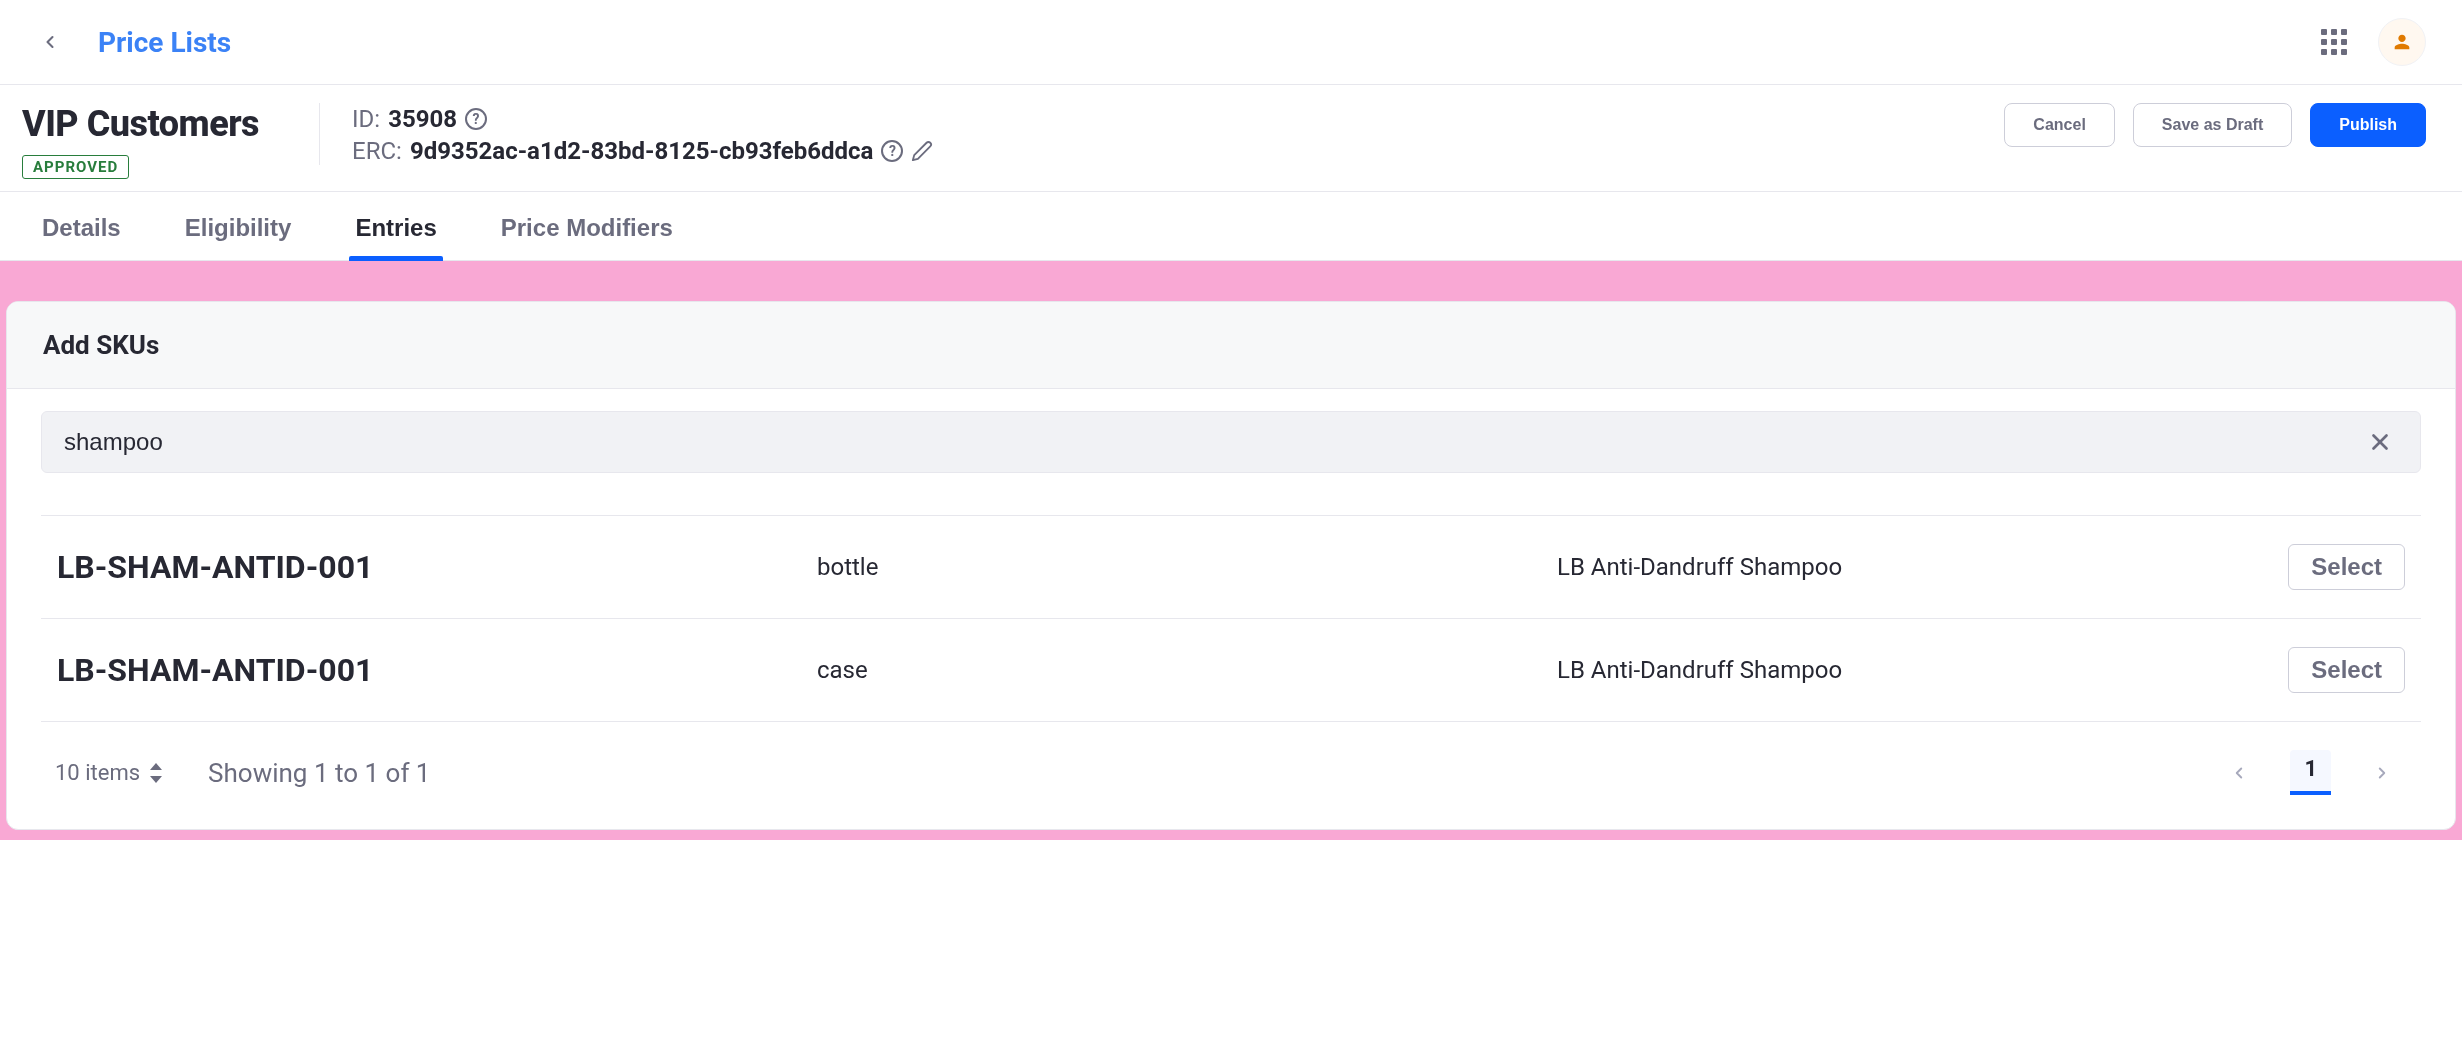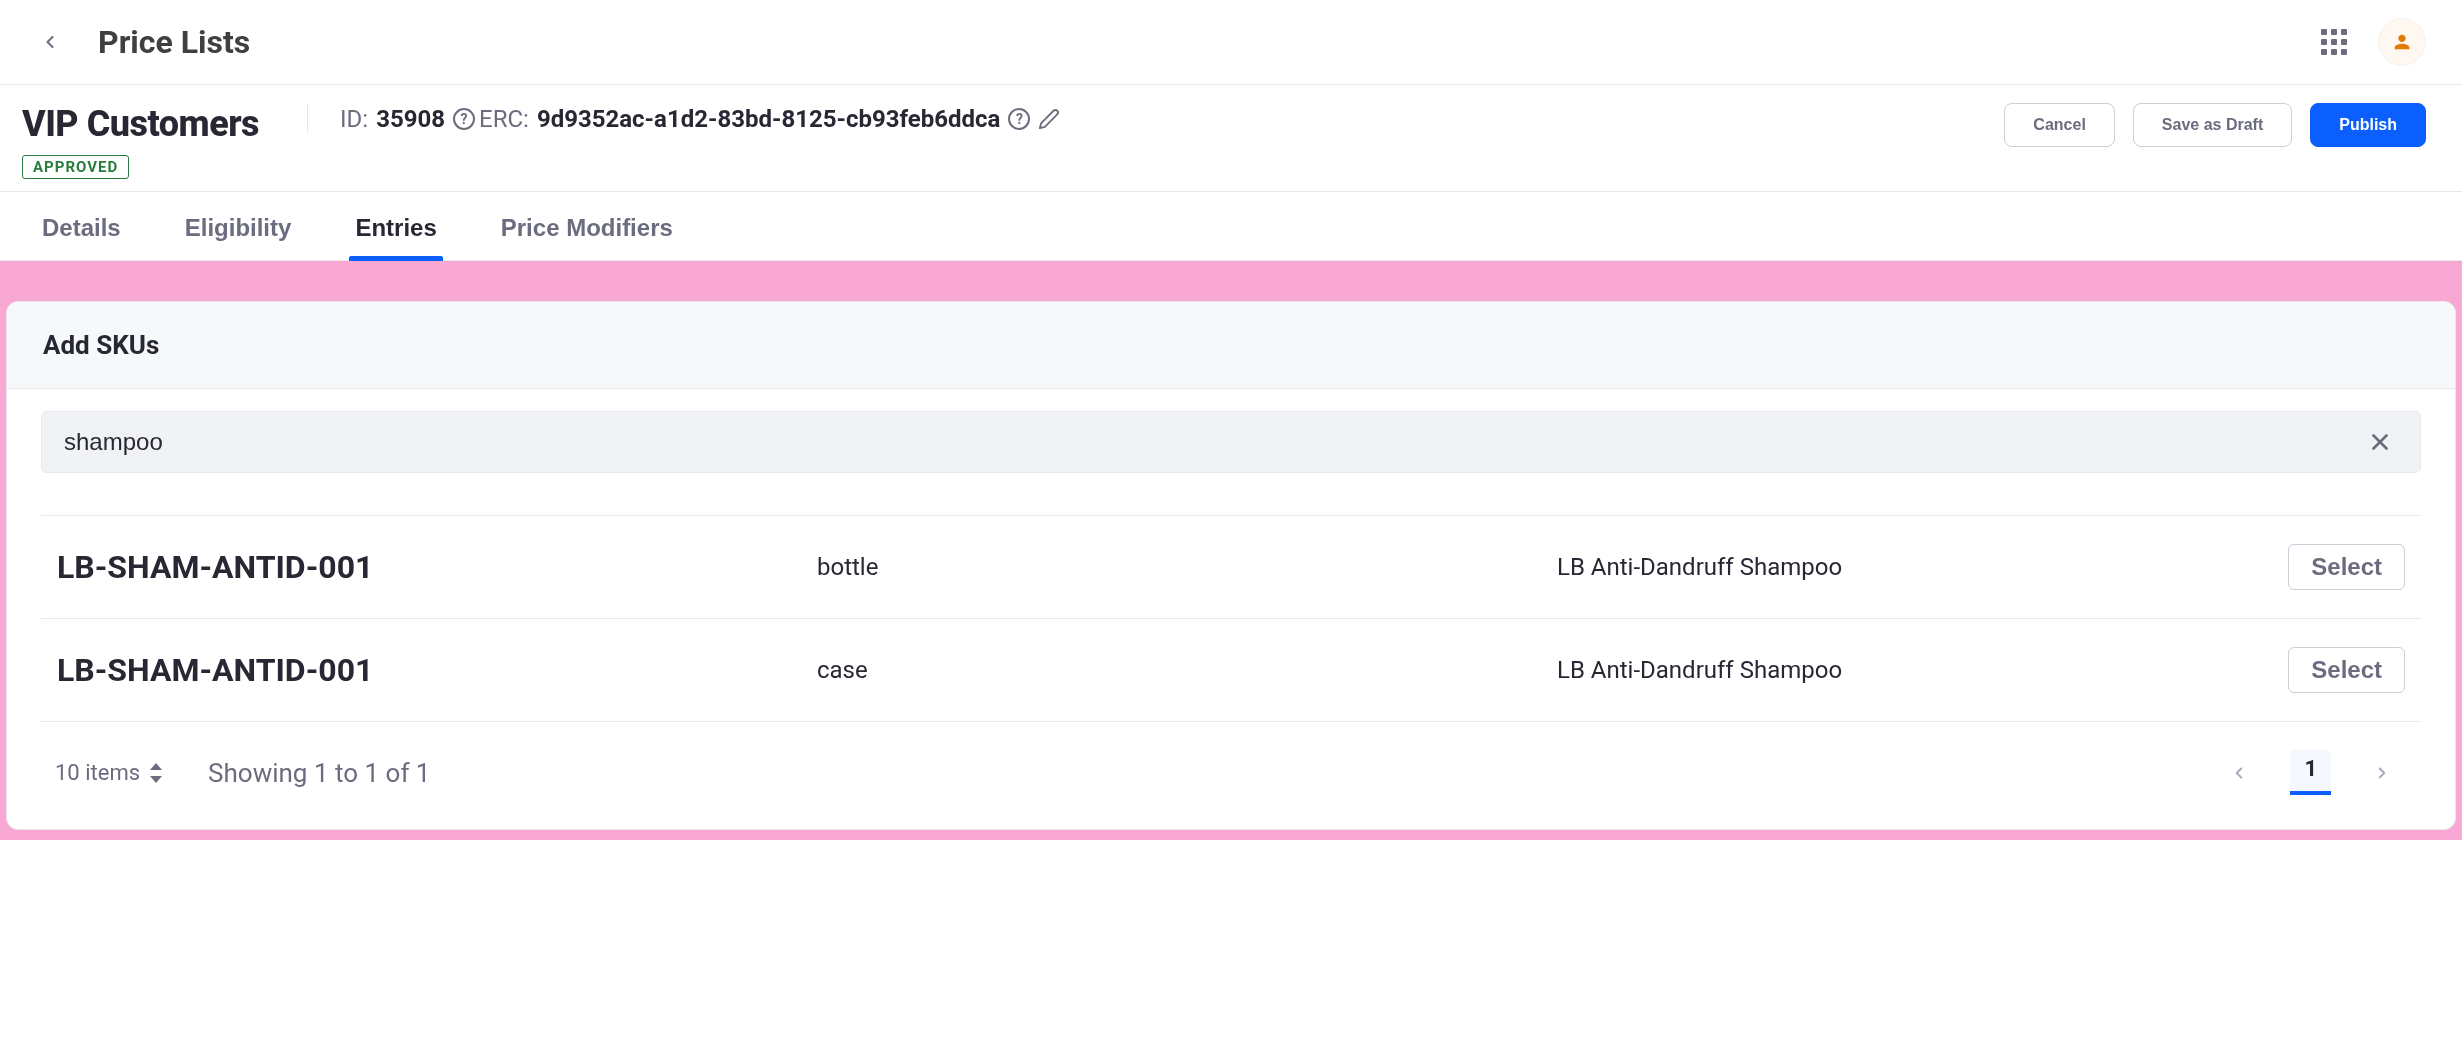--- a/index.html
+++ b/index.html
@@ -2,35 +2,35 @@
 <html><head>
 <meta charset="utf-8">
 <style>
   * { box-sizing: border-box; margin: 0; padding: 0; }
   html, body { width: 2462px; height: 1050px; font-family: -apple-system, BlinkMacSystemFont, "Segoe UI", Roboto, Helvetica, Arial, sans-serif; background: #fff; color: #272833; }
   
   .topbar { display: flex; align-items: center; justify-content: space-between; padding: 18px 36px 18px 30px; border-bottom: 1px solid #e7e7ed; }
   .topbar-left { display: flex; align-items: center; gap: 28px; }
   .back-btn { width: 40px; height: 40px; display: flex; align-items: center; justify-content: center; border: none; background: none; cursor: pointer; color: #6b6c7e; border-radius: 6px; }
   .back-btn svg { width: 20px; height: 20px; }
-  .breadcrumb-title { font-size: 32px; font-weight: 700; color: #404040; }
+  .breadcrumb-title { font-size: 28px; font-weight: 700; color: #3b82f6; }
   .topbar-right { display: flex; align-items: center; gap: 24px; }
   .apps-btn { width: 40px; height: 40px; display: flex; align-items: center; justify-content: center; border: none; background: none; cursor: pointer; color: #6b6c7e; border-radius: 6px; }
   .apps-grid { display: grid; grid-template-columns: repeat(3, 6px); grid-template-rows: repeat(3, 6px); gap: 4px; }
   .apps-grid span { width: 6px; height: 6px; background: #6b6c7e; border-radius: 1px; }
   .avatar-btn { width: 48px; height: 48px; border-radius: 50%; border: 1px solid #f1f2f5; background: #fff8f0; display: flex; align-items: center; justify-content: center; cursor: pointer; }
   .avatar-btn svg { width: 22px; height: 22px; }
 
   
   .header { display: flex; align-items: flex-start; justify-content: space-between; padding: 18px 36px 12px 22px; border-bottom: 1px solid #e7e7ed; }
-  .header-left { display: flex; align-items: flex-start; gap: 48px; }
+  .header-left { display: flex; align-items: flex-start; gap: 60px; }
   .title-block { display: flex; flex-direction: column; gap: 10px; }
   .page-title { font-size: 36px; font-weight: 800; color: #272833; letter-spacing: -0.5px; }
   .status-badge { display: inline-flex; width: max-content; padding: 2px 10px; border: 1.5px solid #287d3c; color: #287d3c; font-size: 15px; font-weight: 700; letter-spacing: 1px; border-radius: 3px; }
-  .meta-block { display: flex; flex-direction: row; gap: 4px; padding-top: 2px; border-left: 1px solid #e7e7ed; padding-left: 32px; }
+  .meta-block { display: flex; flex-direction: column; gap: 4px; padding-top: 2px; border-left: 1px solid #e7e7ed; padding-left: 32px; }
   .meta-row { display: flex; align-items: center; gap: 8px; font-size: 24px; color: #272833; }
   .meta-row .label { color: #6b6c7e; }
   .meta-row .value { font-weight: 700; }
   .help-icon { width: 22px; height: 22px; border: 2px solid #6b6c7e; border-radius: 50%; display: inline-flex; align-items: center; justify-content: center; font-size: 14px; color: #6b6c7e; font-weight: 700; }
   .pencil-icon { width: 22px; height: 22px; color: #6b6c7e; }
   .header-actions { display: flex; gap: 18px; align-items: center; }
   .btn { font-size: 16px; font-weight: 600; padding: 12px 28px; border-radius: 8px; cursor: pointer; }
   .btn-secondary { background: #fff; border: 1.5px solid #cdced9; color: #6b6c7e; }
   .btn-primary { background: #0b5fff; border: 1.5px solid #0b5fff; color: #fff; }
 

